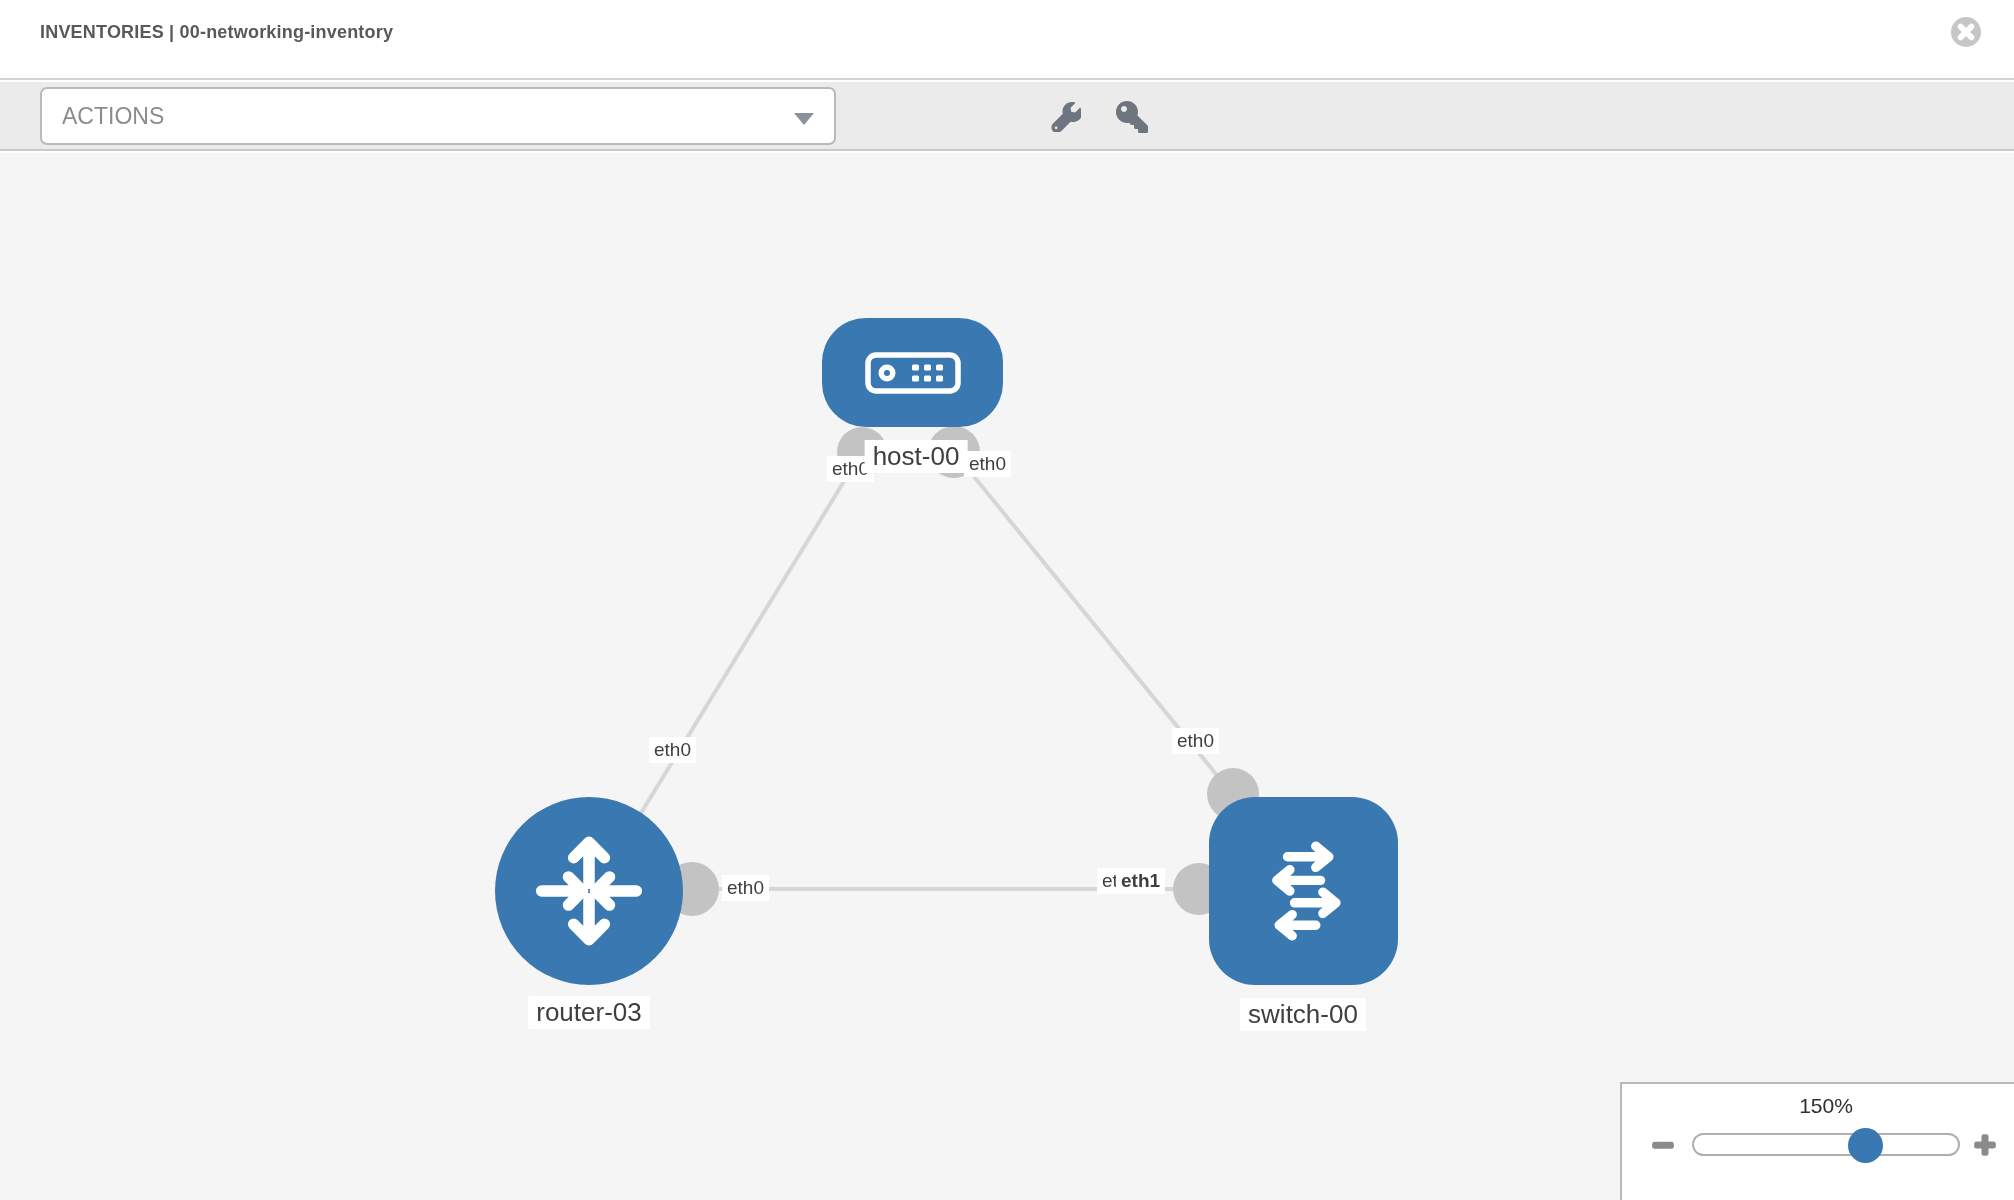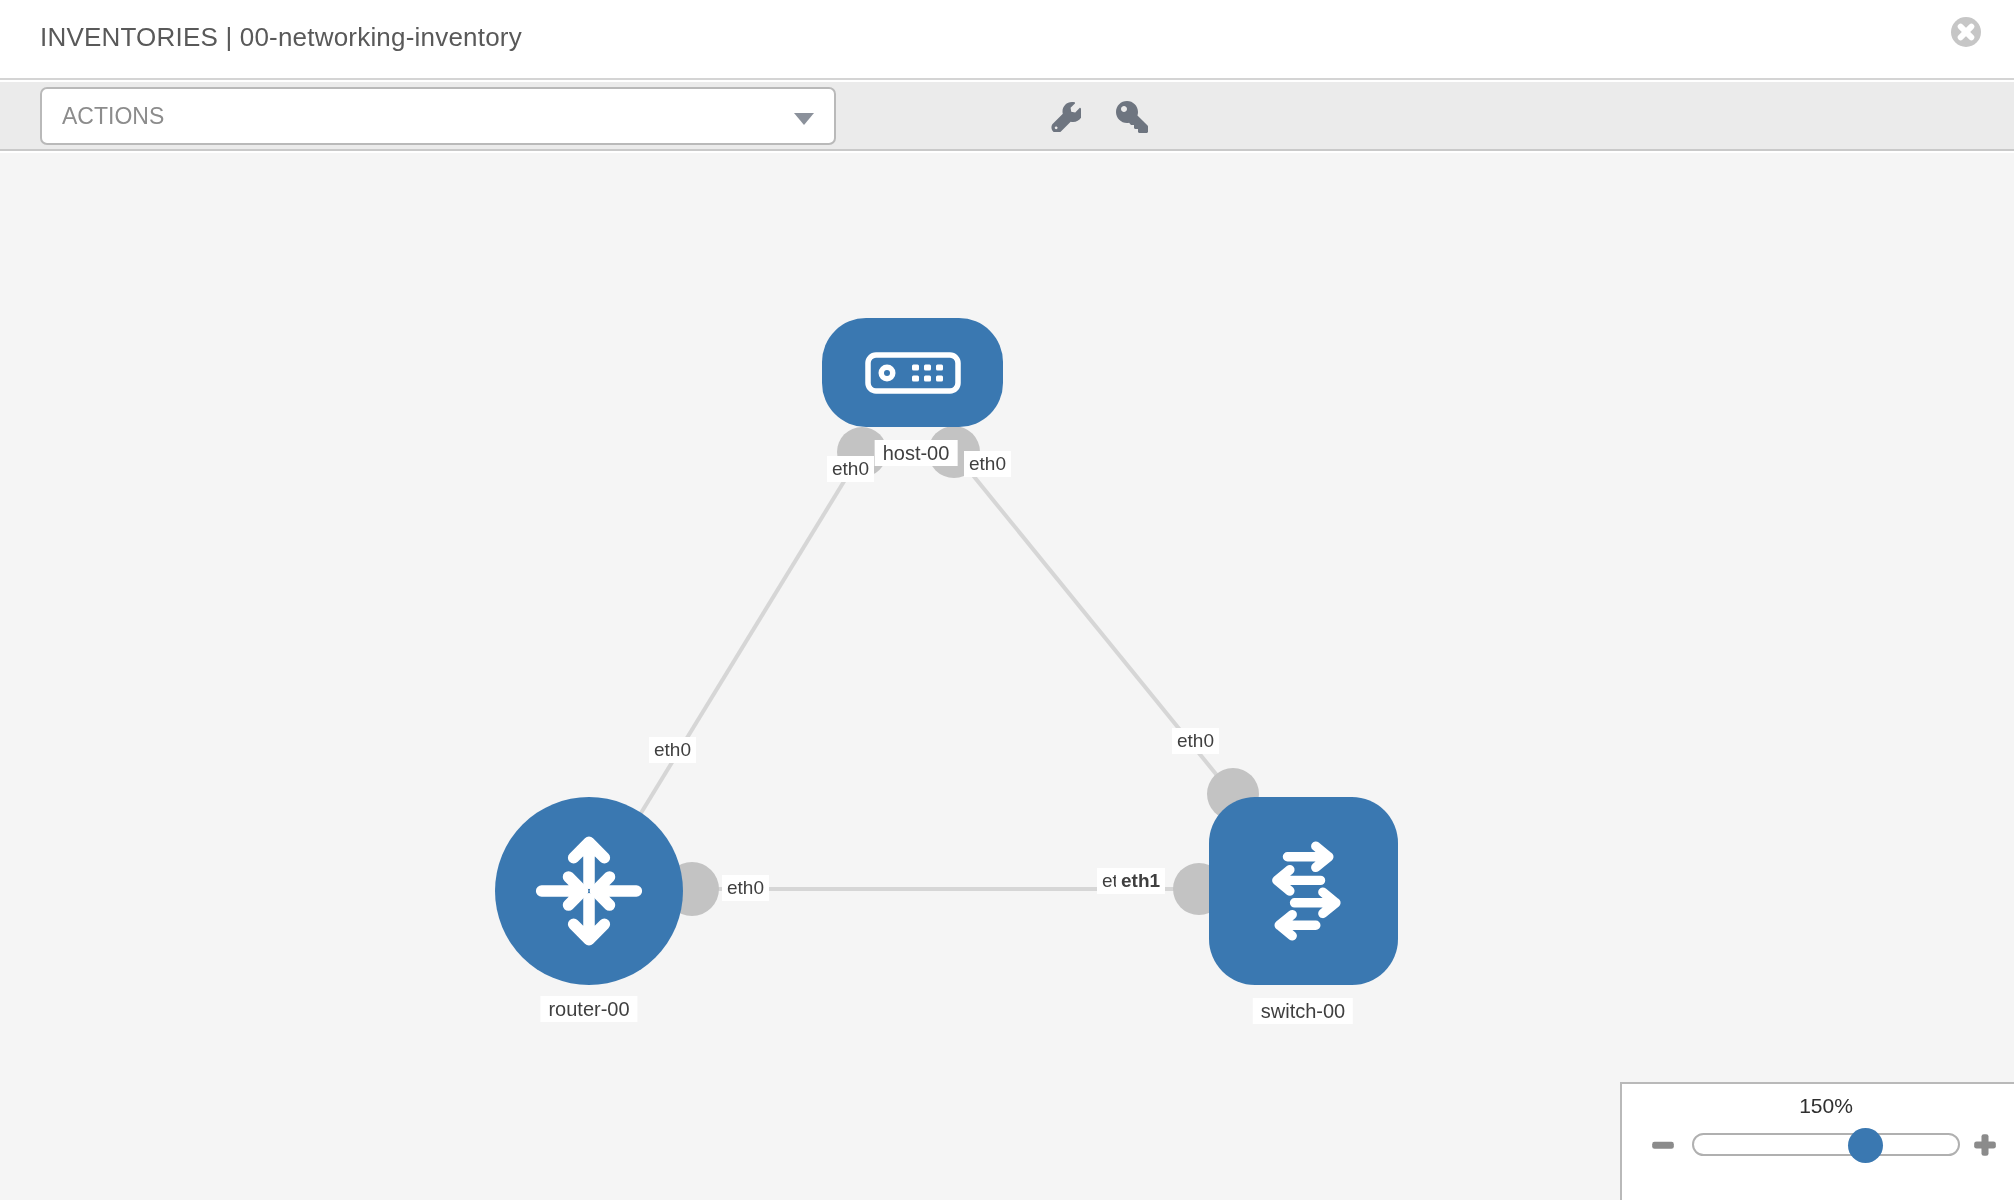--- a/index.html
+++ b/index.html
@@ -4,21 +4,21 @@
 <style>
   * { margin:0; padding:0; box-sizing:border-box; }
   html,body { width:2014px; height:1200px; }
   body {
     position:relative; overflow:hidden; background:#fff;
     font-family:"Liberation Sans", sans-serif;
   }
   
   .header { position:absolute; left:0; top:0; width:2014px; height:80px;
             background:#fff; border-bottom:2px solid #d4d4d4; z-index:10; }
-  .page-title { position:absolute; left:40px; top:22px; font-size:26px; font-weight:400;
+  .page-title { position:absolute; left:40px; top:22px; font-size:18px; font-weight:700;
                 color:#595959; letter-spacing:.2px; }
   .close-btn { position:absolute; right:32px; top:16px; width:32px; height:32px; cursor:pointer; }
   
   .toolbar { position:absolute; left:0; top:82px; width:2014px; height:69px;
              background:#ebebeb; border-bottom:2px solid #c9c9c9; z-index:10; }
   .select-box { position:absolute; top:5px; height:58px; background:#fff;
                 border:2px solid #b9b9b9; border-radius:7px; display:flex; align-items:center;
                 padding:0 20px; font-size:23px; color:#8c8c8c; cursor:pointer; }
   .select-actions { left:40px; width:796px; }
   .select-search { left:1182px; width:798px; }
@@ -44,21 +44,21 @@
   .chip { position:absolute; z-index:4; background:#fff; color:#3f3f3f;
           font-size:19px; line-height:1.25; padding:1px 5px; white-space:nowrap; }
   .chip-host-l   { left:827px;  top:456px; }
   .chip-host-r   { left:964px;  top:451px; }
   .chip-l1-r     { left:649px;  top:737px; }
   .chip-l2-s     { left:1172px; top:728px; }
   .chip-l3-r     { left:722px;  top:875px; }
   .chip-l3-s-bg  { left:1097px; top:868px; }
   .chip-l3-s     { left:1116px; top:868px;font-weight:bold; }
   .node-label { position:absolute; z-index:5; background:#fff; color:#3f3f3f;
-                font-size:20px; line-height:1.2; padding:1px 8px; white-space:nowrap;
+                font-size:26px; line-height:1.2; padding:1px 8px; white-space:nowrap;
                 transform:translateX(-50%); }
   .label-host   { left:916px;  top:440px; }
   .label-router { left:589px;  top:996px; }
   .label-switch { left:1303px; top:998px;text-align:center; }
   
   .zoom-panel { position:absolute; left:1620px; top:1082px; width:400px; height:130px;
                 background:#fff; border:2px solid #b9b9b9; z-index:6; }
   .zoom-pct { position:absolute; left:70px; top:10px; width:268px; text-align:center;
               font-size:21px; color:#2f2f2f; }
   .zoom-minus { position:absolute; left:28px; top:48px; width:26px; height:26px; cursor:pointer; }
@@ -156,21 +156,21 @@
 
 <div class="chip chip-host-l">eth0</div>
 <div class="chip chip-host-r">eth0</div>
 <div class="chip chip-l1-r">eth0</div>
 <div class="chip chip-l2-s">eth0</div>
 <div class="chip chip-l3-r">eth0</div>
 <div class="chip chip-l3-s-bg">eth0</div>
 <div class="chip chip-l3-s">eth1</div>
 
 <div class="node-label label-host">host-00</div>
-<div class="node-label label-router">router-00</div>
+<div class="node-label label-router">router-03</div>
 <div class="node-label label-switch">switch-00</div>
 
 <div class="zoom-panel">
   <div class="zoom-pct">150%</div>
   <div class="zoom-minus">
     <svg width="26" height="26" viewBox="0 0 24 24">
       <rect x="2" y="9" width="20" height="6.5" rx="2.2" style="fill:var(--control-gray)"></rect>
     </svg>
   </div>
   <div class="zoom-track"></div>

